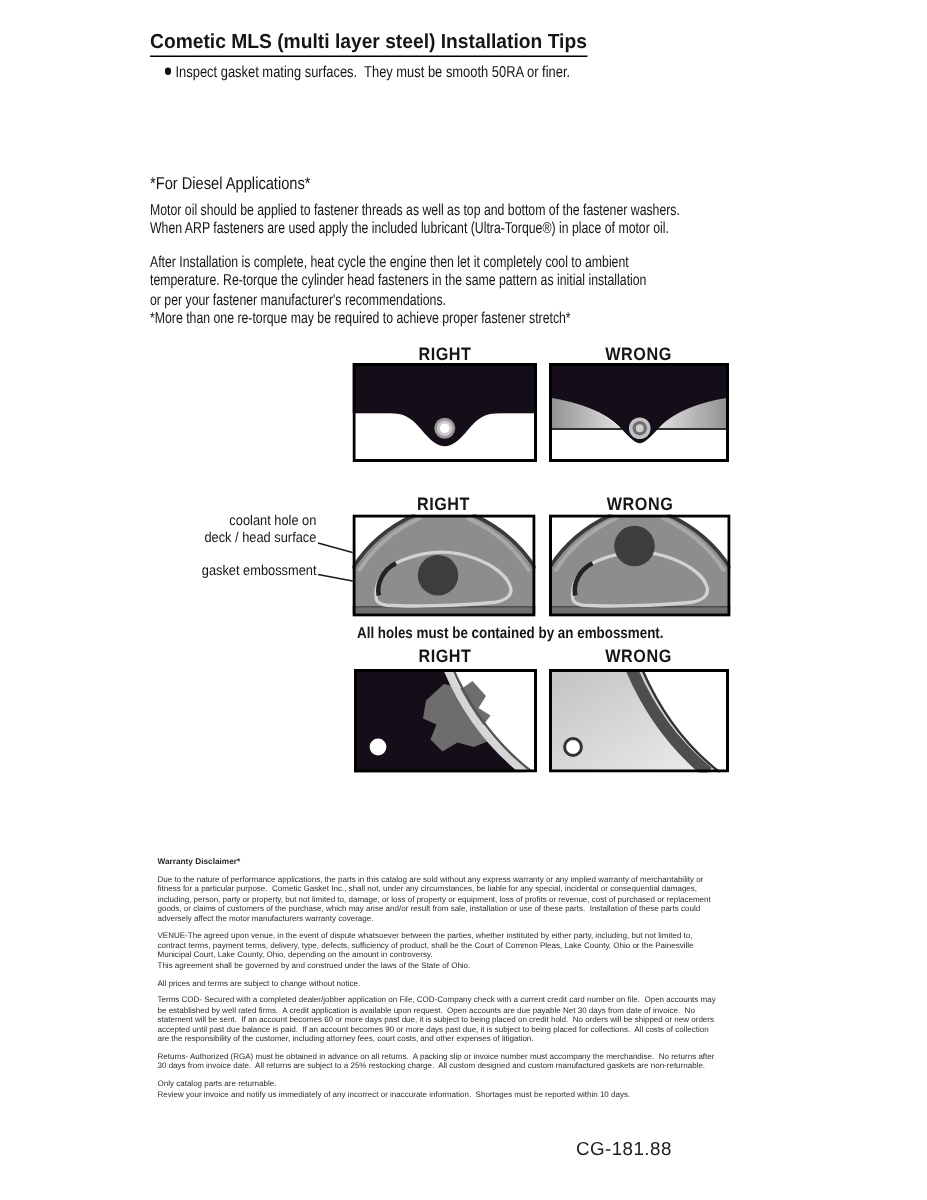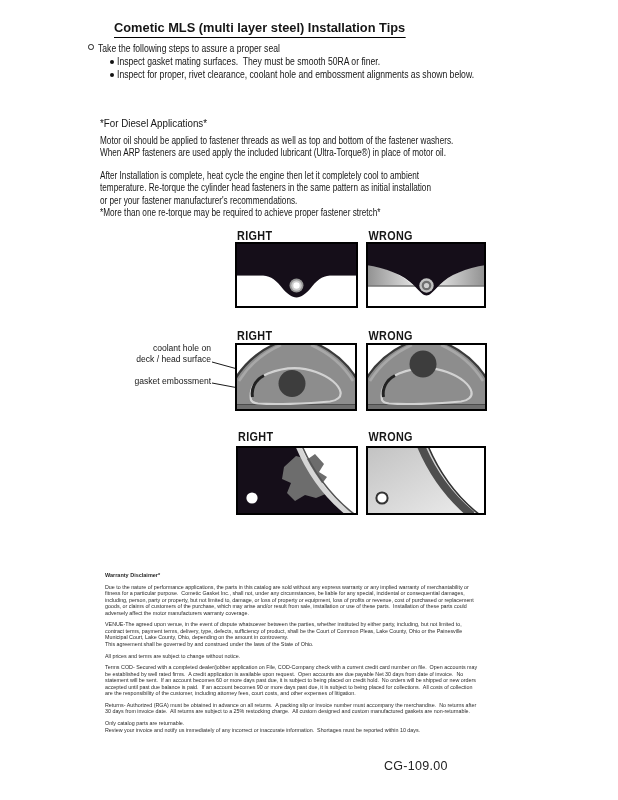--- a/index.html
+++ b/index.html
@@ -3,53 +3,51 @@
 <meta charset="utf-8">
 <style>
   html,body{margin:0;padding:0;background:#e8e8e8}
   .page{position:relative;width:618px;height:800px;background:#fff;
         font-family:"Liberation Sans",sans-serif;color:#161616;overflow:hidden}
   .abs{position:absolute}
   .cx{display:inline-block;transform-origin:0 0;white-space:pre-wrap}
   .cxr{display:inline-block;transform-origin:100% 0;white-space:pre-wrap}
   .s95{transform:scaleX(.95)} .s90{transform:scaleX(.90)} .s85{transform:scaleX(.85)}
   .s82{transform:scaleX(.82)} .s78{transform:scaleX(.78)}
-  .title{left:114px;top:20px;font-size:13.5px;font-weight:bold}
+  .title{left:100px;top:20px;font-size:13.5px;font-weight:bold}
   .title .cx{border-bottom:1.6px solid #000;padding-bottom:2px}
   .tips{left:88px;top:42px;font-size:10.5px;line-height:13.2px}
   .tiprow{white-space:nowrap}
   .ring{display:inline-block;width:3.6px;height:3.6px;border:1px solid #222;border-radius:50%;
         vertical-align:2px;margin-right:4px}
   .dot{display:inline-block;width:4.2px;height:4.2px;background:#111;border-radius:50%;
        vertical-align:1.5px;margin-right:3px}
   .sub{padding-left:22px}
   .h2{left:100px;top:117px;font-size:11.5px;font-weight:normal}
   .para{left:100px;font-size:10.5px;line-height:12.4px}
-  .dlabel{font-size:12px;font-weight:bold;text-align:left;letter-spacing:.4px}
+  .dlabel{font-size:12px;font-weight:bold;text-align:center;letter-spacing:.4px}
   .cap{font-size:10.5px;font-weight:bold;left:238px;white-space:nowrap}
   .sidelab{right:407px;text-align:right;font-size:9.5px;line-height:10.8px}
   .disc{left:105px;top:572px;width:440px;font-size:5.35px;line-height:6.4px;color:#2a2a2a}
   .disc .dh{font-weight:bold;font-size:5.5px;margin:0 0 5.5px 0}
   .disc p{margin:0 0 5.5px 0;white-space:pre-wrap}
   .footer{left:384px;top:759px;font-size:12.5px;letter-spacing:.3px;color:#222}
   svg{display:block}
 </style>
 </head>
 <body>
 
 <div class="page">
 
   <div class="abs title">
     <span class="cx s95">Cometic MLS (multi layer steel) Installation Tips</span>
   </div>
 
   <div class="abs tips">
-    <div class="tiprow"><span class="ring"></span><span class="cx s82">Take the following steps to assure a proper seal</span></div>
     <div class="tiprow sub"><span class="dot"></span><span class="cx s82">Inspect gasket mating surfaces.  They must be smooth 50RA or finer.</span></div>
-    <div class="tiprow sub"><span class="dot"></span><span class="cx s82">Inspect for proper, rivet clearance, coolant hole and embossment alignments as shown below.</span></div>
   </div>
 
   <div class="abs h2">
     <span class="cx s85">*For Diesel Applications*</span>
   </div>
   <div class="abs para" style="top:169px">
     <span class="cx s78">After Installation is complete, heat cycle the engine then let it completely cool to ambient
 temperature. Re-torque the cylinder head fasteners in the same pattern as initial installation
 or per your fastener manufacturer's recommendations.</span>
   </div>
@@ -144,20 +142,23 @@
       <path d="M75,2 C93,10 107,22 117,38" stroke="#a8a8a8" stroke-width="2.5" fill="none"></path>
       <path d="M79,0 C97,8 111,20 121,36" stroke="#3a3a3a" stroke-width="2.4" fill="none"></path>
       <rect y="61.5" width="121" height="4.5" fill="#6f6f6f"></rect>
       <line x1="0" y1="61.5" x2="121" y2="61.5" stroke="#4c4c4c" stroke-width="1"></line>
       <path d="M16,57 C14,46 20,36 33,30.5 C48,24.5 65,23 81,29 C95,34 104,42 105.5,49 C106.5,54 102,57.5 95,58.5 C70,61 38,61.5 23,60.5 C18.5,60 17,59 16,57 Z" stroke="#d2d2d2" stroke-width="2.2" fill="none"></path>
       <path d="M17.5,54 C16,46 20,37 29,32.5" stroke="#222222" stroke-width="3" fill="none"></path>
       <circle cx="57" cy="21" r="13.5" fill="#3d3d3d"></circle>
       <rect x="1" y="1" width="119" height="66" fill="none" stroke="#000" stroke-width="2"></rect>
     </svg>
   </div>
+  <div class="abs cap" style="top:416px">
+    <span class="cx s85">All holes must be contained by an embossment.</span>
+  </div>
 
   <div class="abs dlabel" style="left:236px;top:430px;width:122px"><span class="cx s90" style="transform-origin:50% 0">RIGHT</span></div>
   <div class="abs dlabel" style="left:366px;top:430px;width:120px"><span class="cx s90" style="transform-origin:50% 0">WRONG</span></div>
 
   <div class="abs" style="left:236px;top:446px">
     <svg width="122" height="69" viewBox="0 0 122 69">
       <rect width="122" height="69" fill="#ffffff"></rect>
       <path d="M0,0 H62 C74,28 92,52 114,69 H0 Z" fill="#150e19"></path>
       <path d="M48,21 L60,10 L72,13 L79,8 L88,18 L83,26 L91,31 L85,39 L92,47 L80,52 L69,49 L59,55 L51,47 L55,37 L46,33 Z" fill="#6d6d6d"></path>
       <path d="M62,0 C74,28 92,52 114,69" stroke="#d6d6d6" stroke-width="5" fill="none"></path>
@@ -199,15 +200,15 @@
 be established by well rated firms.  A credit application is available upon request.  Open accounts are due payable Net 30 days from date of invoice.  No
 statement will be sent.  If an account becomes 60 or more days past due, it is subject to being placed on credit hold.  No orders will be shipped or new orders
 accepted until past due balance is paid.  If an account becomes 90 or more days past due, it is subject to being placed for collections.  All costs of collection
 are the responsibility of the customer, including attorney fees, court costs, and other expenses of litigation.</p>
     <p>Returns- Authorized (RGA) must be obtained in advance on all returns.  A packing slip or invoice number must accompany the merchandise.  No returns after
 30 days from invoice date.  All returns are subject to a 25% restocking charge.  All custom designed and custom manufactured gaskets are non-returnable.</p>
     <p>Only catalog parts are returnable.
 Review your invoice and notify us immediately of any incorrect or inaccurate information.  Shortages must be reported within 10 days.</p>
   </div>
 
-  <div class="abs footer">CG-109.00</div>
+  <div class="abs footer">CG-181.88</div>
 
 </div>
 
 </body></html>

